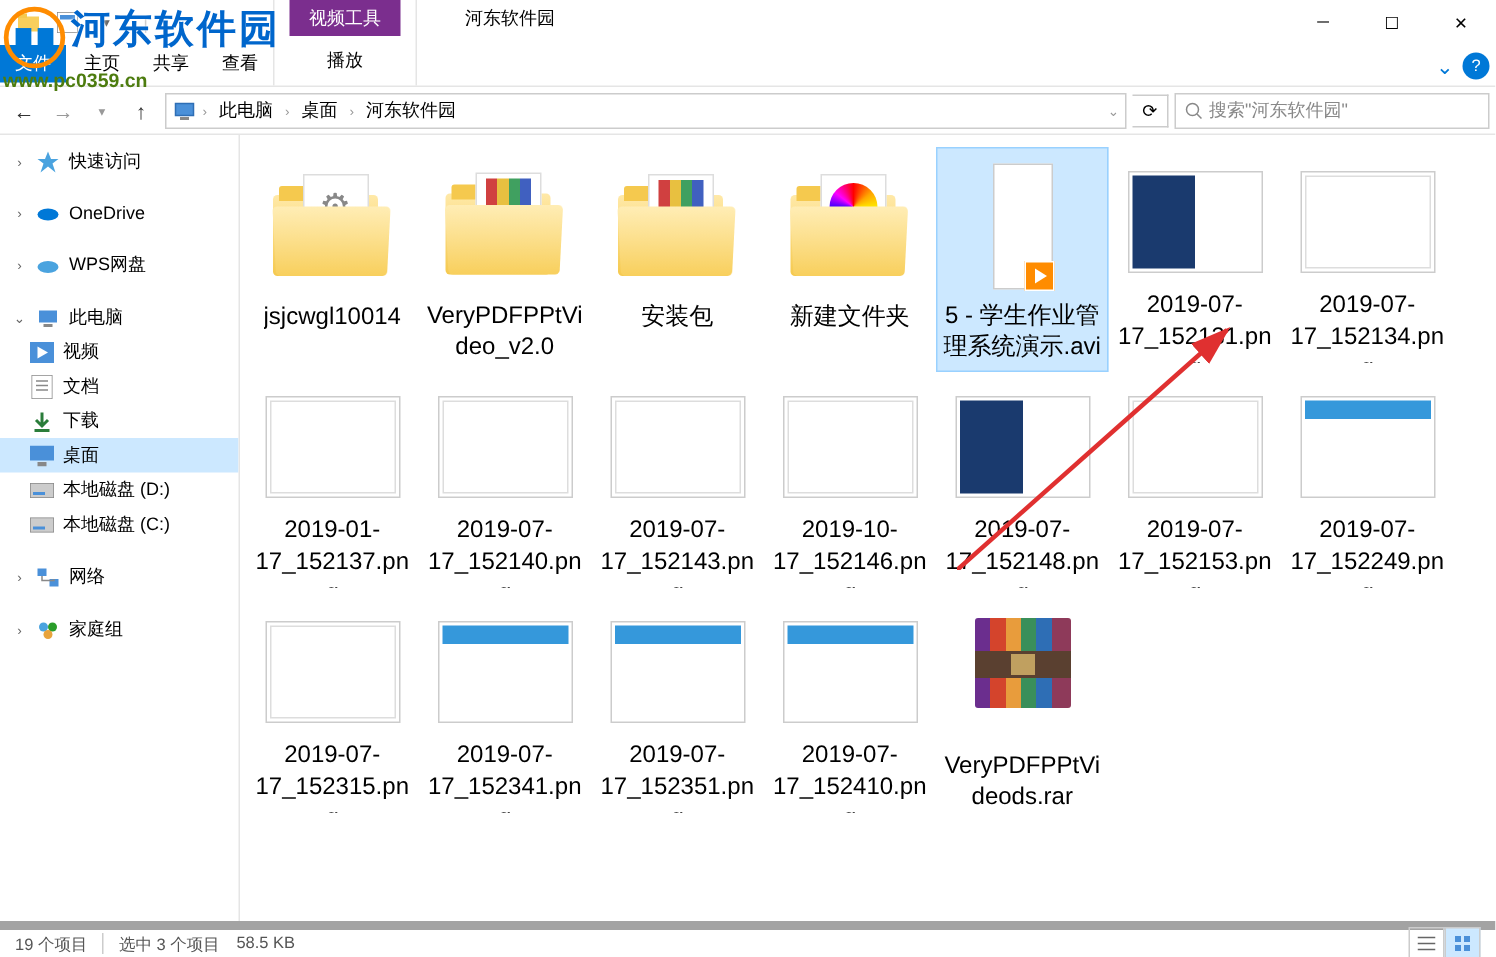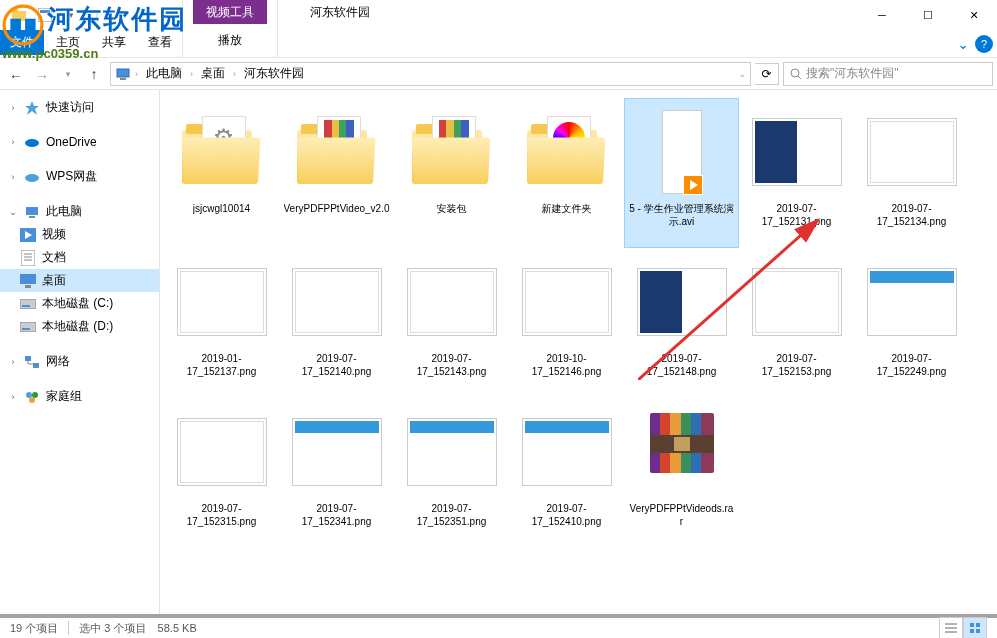--- a/index.html
+++ b/index.html
@@ -40,21 +40,21 @@
 .nav-item.header { padding-left: 8px; }
 .nav-item.selected { background: #cce8ff; }
 .nav-expand { width: 10px; font-size: 9px; color: #666; text-align: center; }
 .nav-icon { width: 16px; height: 16px; display: flex; align-items: center; justify-content: center; }
 .nav-group-gap { height: 12px; }
 
 .content { flex: 1; padding: 8px 4px; overflow-y: auto; display: flex; flex-wrap: wrap; align-content: flex-start; gap: 0; position: relative; }
 .file-item { width: 115px; height: 150px; display: flex; flex-direction: column; align-items: center; padding: 6px 4px; text-align: center; cursor: pointer; }
 .file-item.selected { background: #cce8ff; border: 1px solid #99d1ff; padding: 5px 3px; }
 .file-thumb { width: 96px; height: 96px; display: flex; align-items: center; justify-content: center; margin-bottom: 2px; }
-.file-name { font-size: 10px; line-height: 1.3; word-break: break-word; max-height: 48px; overflow: hidden; }
+.file-name { font-size: 16px; line-height: 1.3; word-break: break-word; max-height: 48px; overflow: hidden; }
 
 
 .folder-thumb { width: 80px; height: 64px; position: relative; }
 .folder-back { position: absolute; width: 70px; height: 54px; background: linear-gradient(#ffe9a8,#f5c94e); border-radius: 3px; bottom: 0; left: 0; }
 .folder-tab { position: absolute; width: 28px; height: 10px; background: #f5c94e; border-radius: 2px 2px 0 0; top: -6px; left: 4px; }
 .folder-peek { position: absolute; width: 44px; height: 44px; background: #fff; border: 1px solid #ddd; left: 20px; top: -4px; display: flex; align-items: center; justify-content: center; }
 .folder-front { position: absolute; width: 74px; height: 44px; background: linear-gradient(#ffedb5,#f8cf5c); border-radius: 3px; bottom: 0; left: 2px; transform: perspective(100px) rotateX(-8deg); transform-origin: bottom; }
 .img-thumb { width: 90px; height: 68px; border: 1px solid #ccc; background: #fff; padding: 2px; display: flex; align-items: center; justify-content: center; position: relative; overflow: hidden; }
 .img-inner { width: 100%; height: 100%; background: #f0f0f0; }
 .img-inner.dark { background: linear-gradient(90deg,#1a3a6e 50%, #fff 50%); }
@@ -62,21 +62,21 @@
 .img-inner.wiz { background: #fff; border: 1px solid #ddd; }
 .vid-thumb { width: 40px; height: 84px; background: #fff; border: 1px solid #ccc; position: relative; }
 .vid-play { position: absolute; right: -2px; bottom: -2px; width: 20px; height: 20px; background: #ff8c00; border: 1px solid #fff; display: flex; align-items: center; justify-content: center; }
 .vid-play::after { content: ""; border-left: 8px solid #fff; border-top: 5px solid transparent; border-bottom: 5px solid transparent; margin-left: 2px; }
 .rar-thumb { width: 64px; height: 78px; position: relative; }
 .rar-books { width: 64px; height: 60px; background: linear-gradient(90deg,#6b2e8e 0 16%, #d4442c 16% 32%, #e89c3c 32% 48%, #3a8f5a 48% 64%, #2e6eb5 64% 80%, #8e3a5a 80%); border-radius: 2px; }
 .rar-belt { position: absolute; top: 22px; width: 100%; height: 18px; background: #5a4030; }
 .rar-buckle { position: absolute; top: 24px; left: 24px; width: 16px; height: 14px; background: #c0a060; }
 
 
-.statusbar { height: 24px; border-top: 4px solid #a3a3a3; display: flex; align-items: center; padding: 0 10px; font-size: 11px; color: #555; gap: 4px; }
+.statusbar { height: 24px; border-top: 6px solid #a3a3a3; display: flex; align-items: center; padding: 0 10px; font-size: 11px; color: #555; gap: 4px; }
 .status-sep { width: 1px; height: 14px; background: #ccc; margin: 0 6px; }
 .view-toggles { margin-left: auto; display: flex; }
 .view-tgl { width: 24px; height: 22px; border: 1px solid #ccc; display: flex; align-items: center; justify-content: center; }
 .view-tgl.active { background: #cce8ff; }
 
 
 .watermark { position: absolute; left: 2px; top: 2px; z-index: 100; pointer-events: none; }
 .wm-text { font-size: 26px; font-weight: bold; color: #0066cc; text-shadow: 0 0 2px #fff; letter-spacing: 2px; }
 .wm-url { font-size: 13px; color: #4d7c0f; font-weight: bold; }
 .wm-logo { display: inline-block; width: 42px; height: 42px; vertical-align: middle; }
@@ -233,46 +233,54 @@
         <span class="nav-icon">
           <svg width="14" height="16">
             <rect width="14" height="16" fill="#fff" stroke="#888"></rect>
             <line x1="3" y1="4" x2="11" y2="4" stroke="#888"></line>
             <line x1="3" y1="7" x2="11" y2="7" stroke="#888"></line>
             <line x1="3" y1="10" x2="11" y2="10" stroke="#888"></line>
           </svg>
         </span>
         <span>文档</span>
       </div>
+    <div class="nav-item">
+        <span class="nav-icon">
+          <svg width="14" height="14">
+            <path d="M7 1v8M3 6l4 4 4-4M2 13h10" stroke="#2a7d3a" stroke-width="2" fill="none"></path>
+          </svg>
+        </span>
+        <span>下载</span>
+      </div>
     <div class="nav-item selected">
         <span class="nav-icon">
           <svg width="16" height="14">
             <rect width="16" height="10" fill="#4a90d9"></rect>
             <rect x="5" y="11" width="6" height="3" fill="#888"></rect>
           </svg>
         </span>
         <span>桌面</span>
       </div>
     <div class="nav-item">
         <span class="nav-icon">
           <svg width="16" height="10">
             <rect width="16" height="10" fill="#ccc" stroke="#888"></rect>
             <rect x="2" y="6" width="8" height="2" fill="#4a90d9"></rect>
           </svg>
         </span>
-        <span>本地磁盘 (C:)</span>
+        <span>本地磁盘 (D:)</span>
       </div>
     <div class="nav-item">
         <span class="nav-icon">
           <svg width="16" height="10">
             <rect width="16" height="10" fill="#ccc" stroke="#888"></rect>
             <rect x="2" y="6" width="8" height="2" fill="#4a90d9"></rect>
           </svg>
         </span>
-        <span>本地磁盘 (D:)</span>
+        <span>本地磁盘 (C:)</span>
       </div>
     <div class="nav-group-gap"></div>
     <div class="nav-item header">
         <span class="nav-expand">›</span>
         <span class="nav-icon">
           <svg width="16" height="14">
             <rect x="1" y="1" width="6" height="5" fill="#4a90d9"></rect>
             <rect x="9" y="8" width="6" height="5" fill="#4a90d9"></rect>
             <path d="M4 6v3h8V8" stroke="#888" fill="none"></path>
           </svg>

